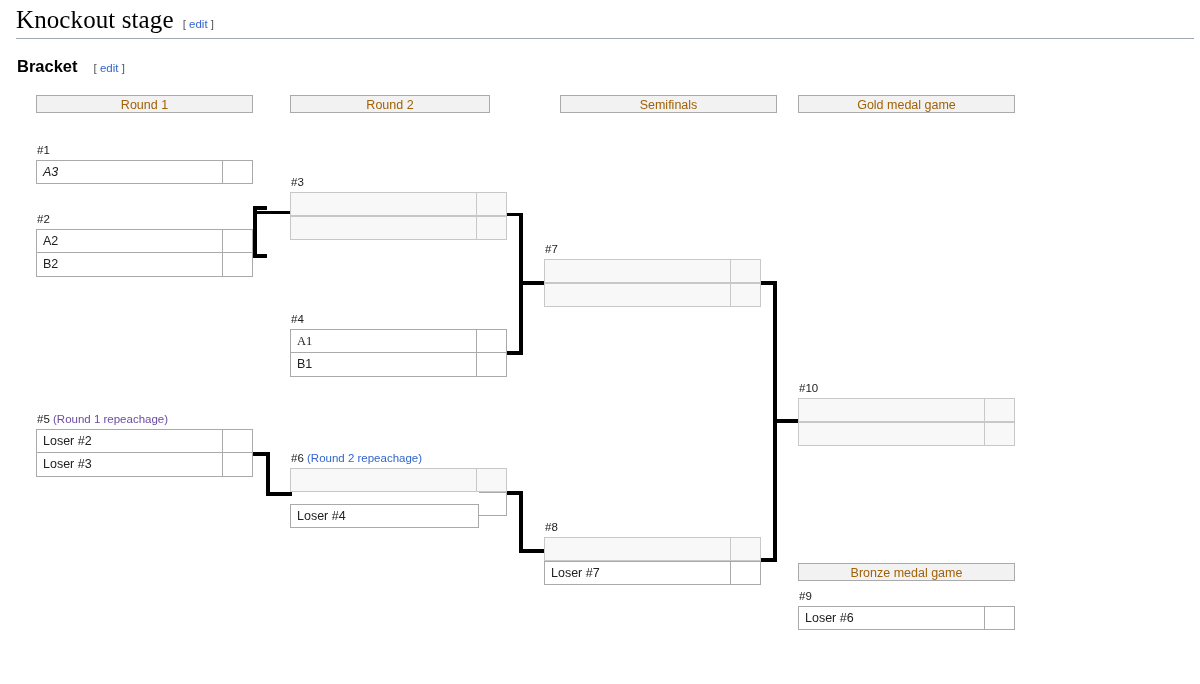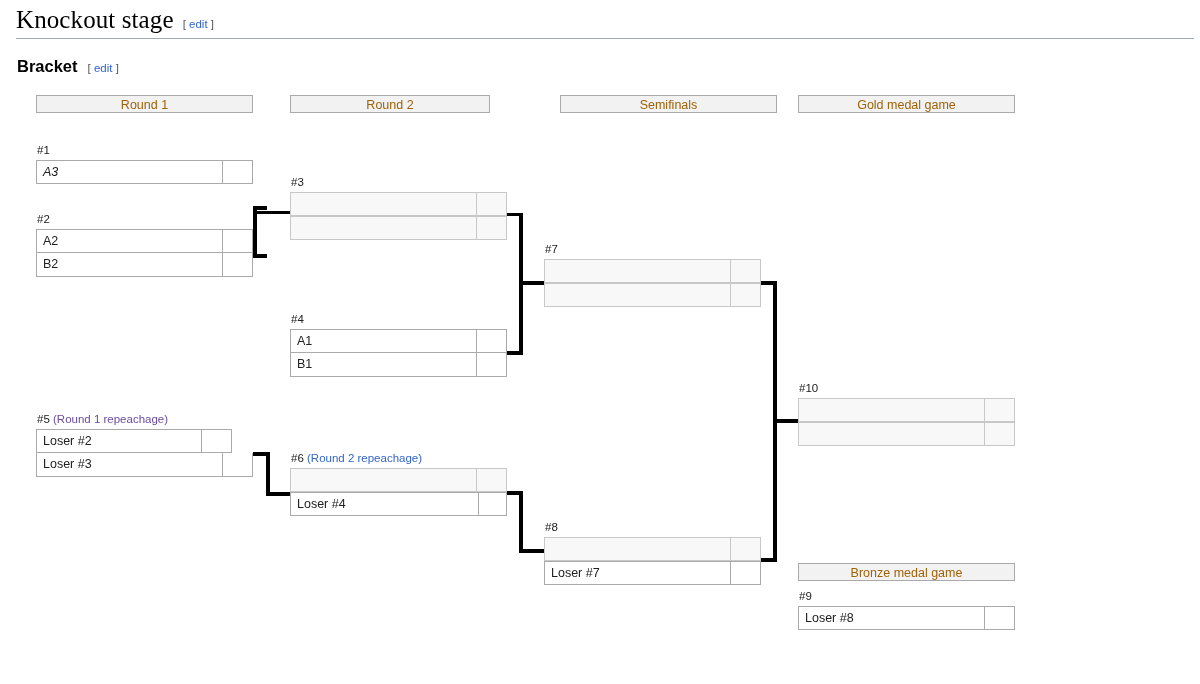--- a/index.html
+++ b/index.html
@@ -55,21 +55,21 @@
     height: 1px;
     background: #a2a9b1;
   }
 
   .h3-wrap {
     position: absolute;
     left: 17px;
     top: 57px;
     display: flex;
     align-items: baseline;
-    gap: 10px;
+    gap: 16px;
   }
   .h3-title {
     font-size: 16.5px;
     font-weight: bold;
     color: #000000;
   }
 
   
   .round-head {
     position: absolute;
@@ -247,55 +247,55 @@
     <div class="cell-team" style="width:187px;"></div>
     <div class="cell-score" style="width:30px;"></div>
   </div>
 </div>
 
 <div class="match" style="left:290px; top:329px; width:217px;">
   <div class="match-label">
     <span>#4</span>
   </div>
   <div class="row filled">
-    <div class="cell-team" style="width:187px;">A1</div>
+    <div class="cell-team" style="width:187px;font-family:Liberation Serif, serif;">A1</div>
     <div class="cell-score" style="width:30px;"></div>
   </div>
   <div class="row filled r2">
     <div class="cell-team" style="width:187px;">B1</div>
     <div class="cell-score" style="width:30px;"></div>
   </div>
 </div>
 
 <div class="match" style="left:36px; top:429px; width:217px;">
   <div class="match-label">
     <span>#5</span>
     <span class="rep-visited">(Round 1 repeachage)</span>
   </div>
   <div class="row filled">
-    <div class="cell-team" style="width:166px;">Loser #2</div>
+    <div class="cell-team" style="width:187px;">Loser #2</div>
     <div class="cell-score" style="width:30px;"></div>
   </div>
   <div class="row filled r2">
     <div class="cell-team" style="width:187px;">Loser #3</div>
     <div class="cell-score" style="width:30px;"></div>
   </div>
 </div>
 
 <div class="match" style="left:290px; top:468px; width:217px;">
   <div class="match-label">
     <span>#6</span>
     <span class="rep-new">(Round 2 repeachage)</span>
   </div>
   <div class="row empty">
     <div class="cell-team" style="width:187px;"></div>
     <div class="cell-score" style="width:30px;"></div>
   </div>
   <div class="row filled r2">
-    <div class="cell-team" style="width:207px;">Loser #4</div>
+    <div class="cell-team" style="width:207px;margin-top:12px;">Loser #4</div>
     <div class="cell-score" style="width:30px;"></div>
   </div>
 </div>
 
 <div class="match" style="left:544px; top:259px; width:217px;">
   <div class="match-label">
     <span>#7</span>
   </div>
   <div class="row empty">
     <div class="cell-team" style="width:187px;"></div>
@@ -333,16 +333,16 @@
     <div class="cell-team" style="width:187px;"></div>
     <div class="cell-score" style="width:30px;"></div>
   </div>
 </div>
 
 <div class="match" style="left:798px; top:606px; width:217px;">
   <div class="match-label">
     <span>#9</span>
   </div>
   <div class="row filled r2">
-    <div class="cell-team" style="width:187px;">Loser #8</div>
+    <div class="cell-team" style="width:187px;">Loser #6</div>
     <div class="cell-score" style="width:30px;"></div>
   </div>
 </div>
 
 </body></html>

